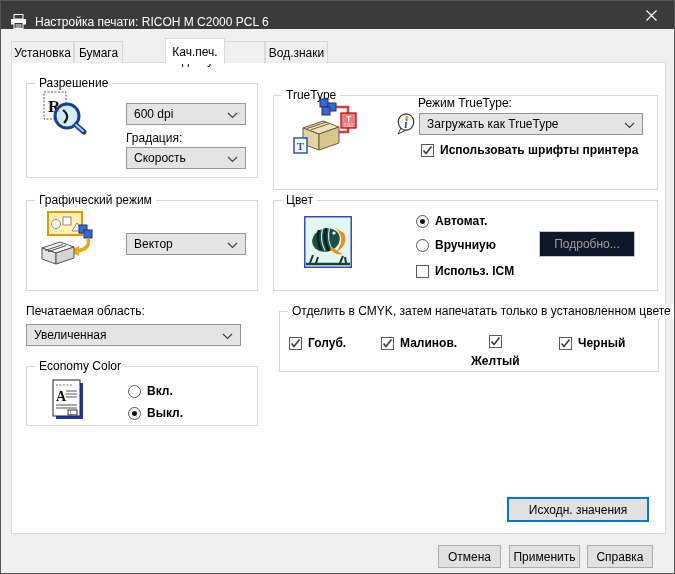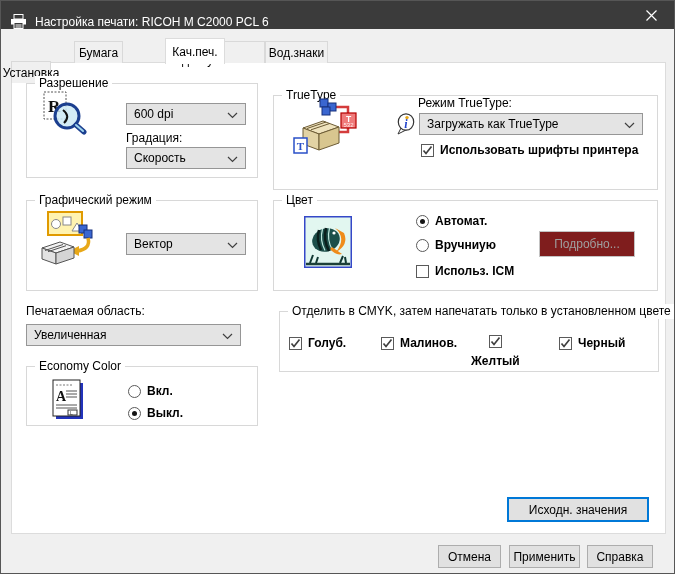--- a/index.html
+++ b/index.html
@@ -35,21 +35,21 @@
   .cb-box{width:13px;height:13px;background:#fff;border:1px solid #5a5a5a;box-sizing:border-box;
     display:inline-flex;align-items:center;justify-content:center;flex:none;}
   .radio-dot{width:13px;height:13px;border-radius:50%;background:#fff;border:1px solid #5a5a5a;
     box-sizing:border-box;position:relative;flex:none;}
   .radio-dot.sel::after{content:"";position:absolute;left:3px;top:3px;width:5px;height:5px;
     border-radius:50%;background:#141414;}
   
   .btn{position:absolute;background:#e1e1e1;border:1px solid #adadad;box-sizing:border-box;
     display:flex;align-items:center;justify-content:center;z-index:2;font-size:12px;cursor:default;}
   .btn.default{border:2px solid #0078d7;}
-  .btn.disabled{color:#9f9f9f;border-color:#c3c3c3;background:#7f1d1d;}
+  .btn.disabled{color:#9f9f9f;border-color:#c3c3c3;background:#0f172a;}
   .icon{position:absolute;z-index:2;line-height:0;}
 </style>
 </head>
 <body>
 
 <div class="dialog">
 
   <div class="titlebar">
     <span class="t-icon">
       <svg width="17" height="15" viewBox="0 0 17 15">
@@ -63,21 +63,21 @@
     <span class="t-text">Настройка печати: RICOH M C2000 PCL 6</span>
     <div class="close-btn">
       <span style="line-height:0;">
         <svg width="11" height="11" viewBox="0 0 11 11">
           <path d="M0.5 0.5 L10.5 10.5 M10.5 0.5 L0.5 10.5" stroke="#fff" stroke-width="1.2"></path>
         </svg>
       </span>
     </div>
   </div>
 
-  <div class="tab" style="left:10px;width:40px;margin-top:20px;">Установка</div>
+  <div class="tab" style="left:10px;width:63px;">Установка</div>
   <div class="tab" style="left:73px;width:49px;">Бумага</div>
   <div class="tab active" style="left:120px;width:60px;">Кач.печ.</div>
   <div class="tab" style="left:180px;width:84px;">Действ. доступ</div>
   <div class="tab" style="left:264px;width:63px;">Вод.знаки</div>
 
   <div class="panel"></div>
 
   <div class="grp" style="left:25px;top:82px;width:232px;height:95px;">
     <span class="grp-t">Разрешение</span>
   </div>

